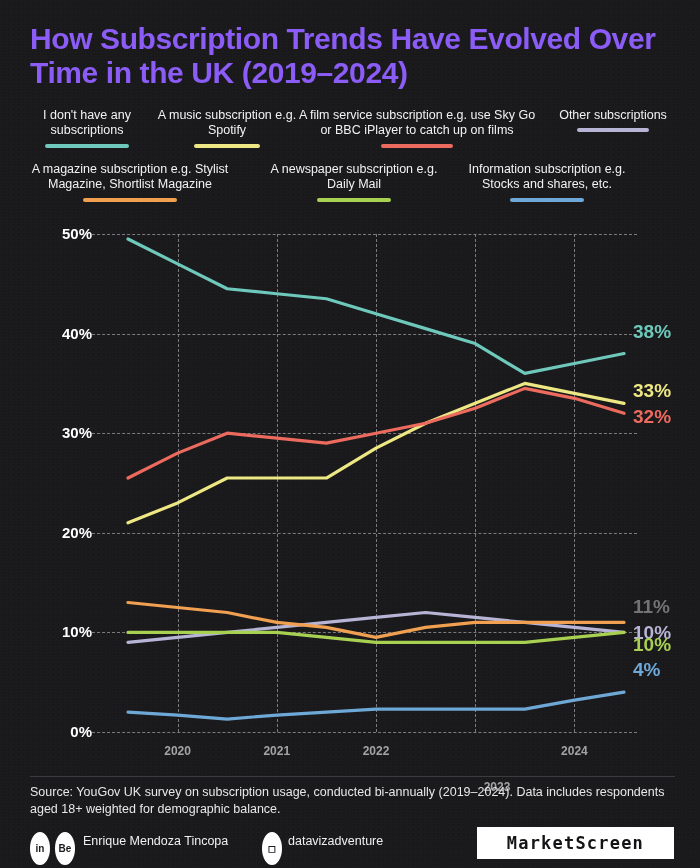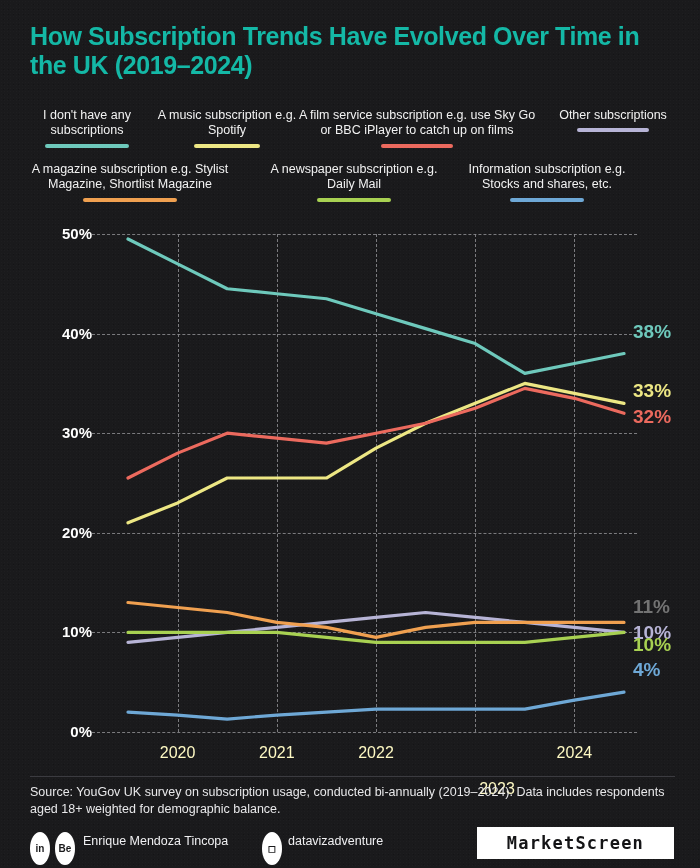--- a/index.html
+++ b/index.html
@@ -17,22 +17,22 @@
       radial-gradient(rgba(255,255,255,.035) .5px, transparent .6px),
       radial-gradient(rgba(0,0,0,.5) .5px, transparent .6px);
     background-size:3px 3px, 5px 5px;
     background-position:0 0, 1px 2px;
   }
   .wrap{position:absolute;inset:0;z-index:10;}
 
   
   .title{
     position:absolute;left:30px;top:22px;width:650px;
-    font-size:25px;font-weight:bold;line-height:1.14;
-    letter-spacing:-0.4px;color:#14b8a6;
+    font-size:30px;font-weight:bold;line-height:1.14;
+    letter-spacing:-0.4px;color:#8b5cf6;
   }
 
   
   .legend-row{position:absolute;left:0;width:700px;}
   .legend-row.r1{top:108px;}
   .legend-row.r2{top:162px;}
   .legend-item{position:absolute;text-align:center;}
   .legend-item .lbl{
     font-size:12.5px;line-height:1.22;color:#f2f2f2;white-space:normal;
   }
@@ -42,21 +42,21 @@
 
   
   .plot{position:absolute;left:100px;top:234px;width:524px;height:498px;}
   .gridh{position:absolute;left:0;width:545px;height:0;
      border-top:1px dashed #8c8c90;opacity:.85;}
   .gridv{position:absolute;top:0;height:498px;width:0;
      border-left:1px dashed #8c8c90;opacity:.85;}
   .ylab{position:absolute;right:608px;width:62px;text-align:right;
      font-size:15px;font-weight:bold;color:#ffffff;}
   .xlab{position:absolute;top:744px;width:80px;text-align:center;
-     font-size:16px;font-weight:normal;color:#fef9c3;}
+     font-size:12px;font-weight:bold;color:#a3a3a3;}
   svg.lines{position:absolute;left:0;top:0;overflow:visible;}
 
   .endlabel{position:absolute;font-size:19px;font-weight:bold;}
 
   
   .srcline{position:absolute;left:30px;top:776px;width:645px;
      border-top:1px solid #3b3b40;}
   .source{position:absolute;left:30px;top:784px;width:645px;
      font-size:12.5px;line-height:1.34;color:#e8e8ea;}
 

